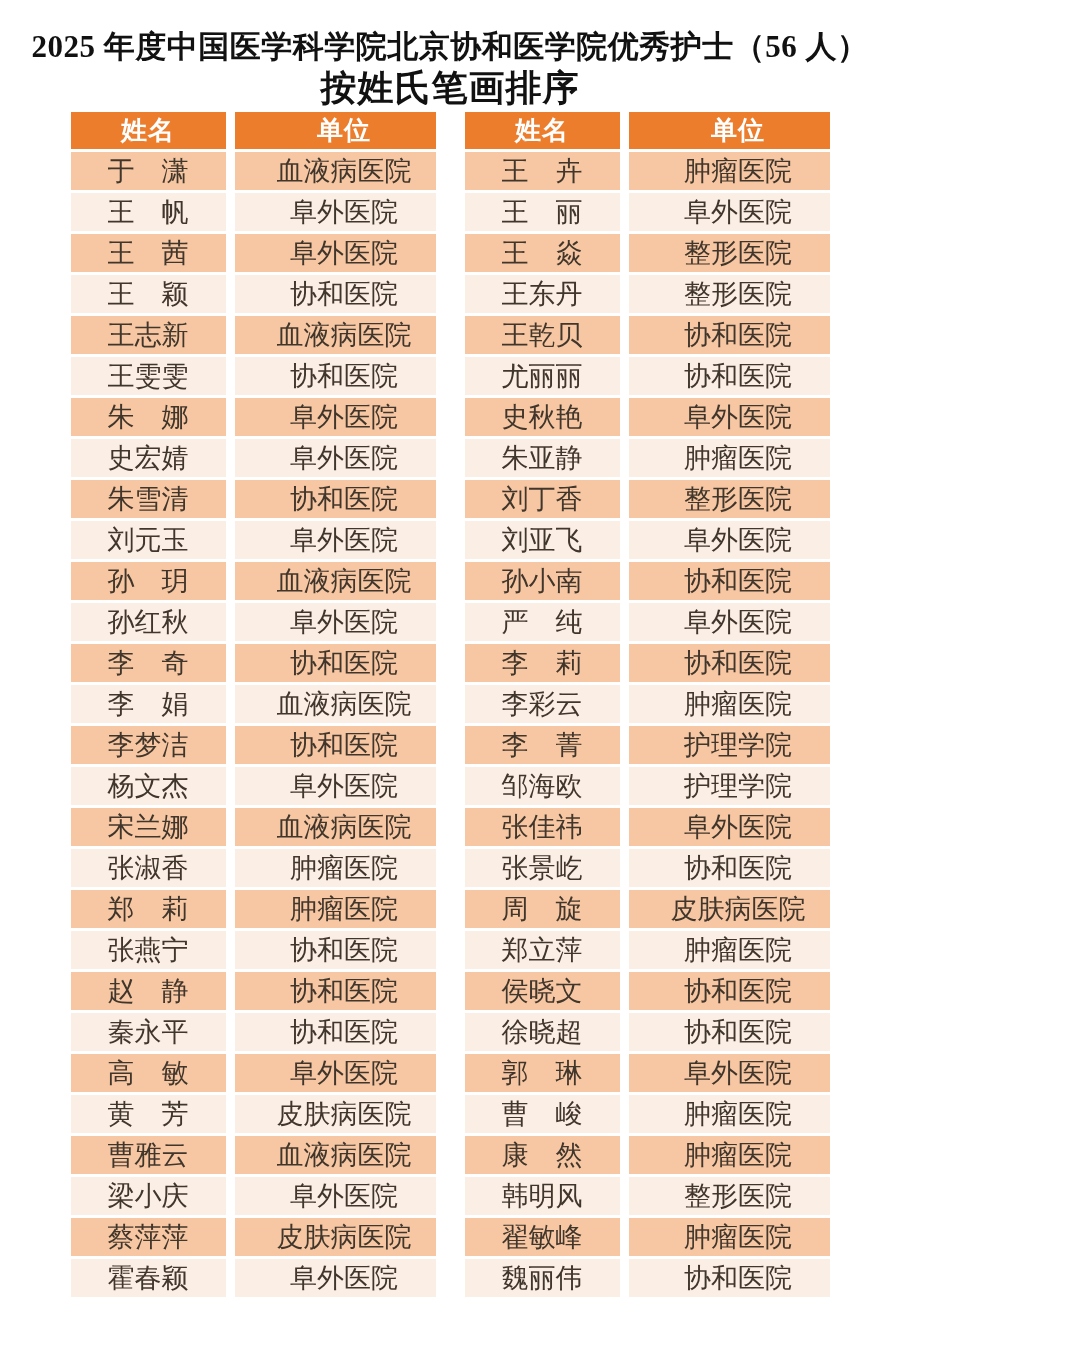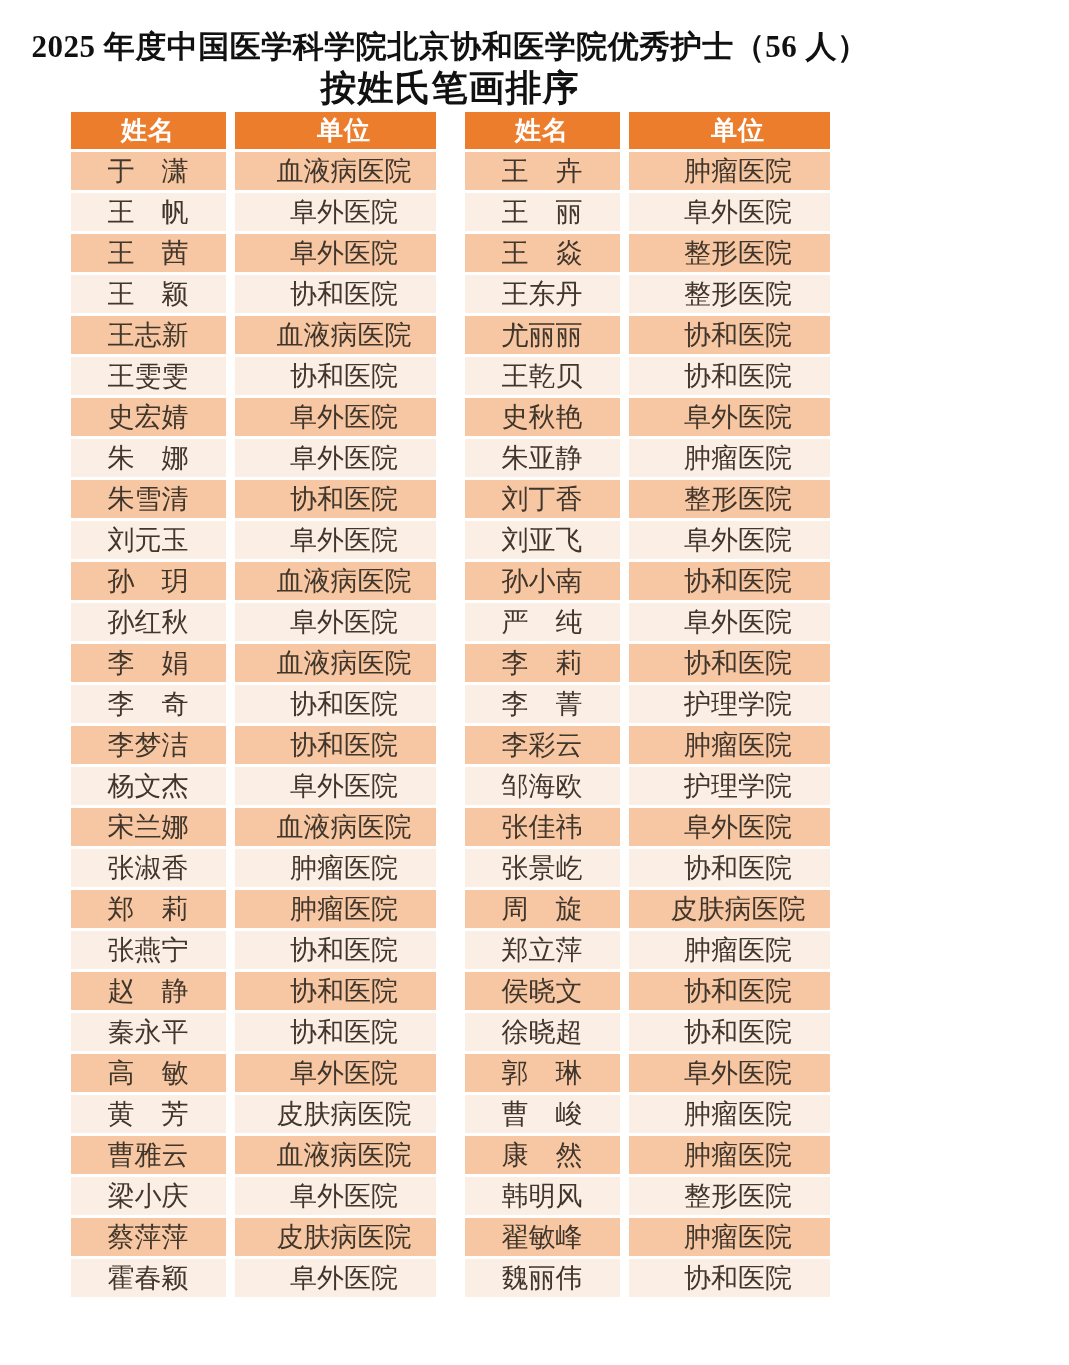--- a/index.html
+++ b/index.html
@@ -129,50 +129,50 @@
           </tr>
           <tr>
             <td class="name-cell">王志新</td>
             <td class="unit-cell">血液病医院</td>
           </tr>
           <tr>
             <td class="name-cell">王雯雯</td>
             <td class="unit-cell">协和医院</td>
           </tr>
           <tr>
+            <td class="name-cell">朱　娜</td>
+            <td class="unit-cell">阜外医院</td>
+          </tr>
+          <tr>
             <td class="name-cell">史宏婧</td>
             <td class="unit-cell">阜外医院</td>
           </tr>
           <tr>
-            <td class="name-cell">朱　娜</td>
-            <td class="unit-cell">阜外医院</td>
-          </tr>
-          <tr>
             <td class="name-cell">朱雪清</td>
             <td class="unit-cell">协和医院</td>
           </tr>
           <tr>
             <td class="name-cell">刘元玉</td>
             <td class="unit-cell">阜外医院</td>
           </tr>
           <tr>
             <td class="name-cell">孙　玥</td>
             <td class="unit-cell">血液病医院</td>
           </tr>
           <tr>
             <td class="name-cell">孙红秋</td>
             <td class="unit-cell">阜外医院</td>
           </tr>
           <tr>
+            <td class="name-cell">李　奇</td>
+            <td class="unit-cell">协和医院</td>
+          </tr>
+          <tr>
             <td class="name-cell">李　娟</td>
             <td class="unit-cell">血液病医院</td>
-          </tr>
-          <tr>
-            <td class="name-cell">李　奇</td>
-            <td class="unit-cell">协和医院</td>
           </tr>
           <tr>
             <td class="name-cell">李梦洁</td>
             <td class="unit-cell">协和医院</td>
           </tr>
           <tr>
             <td class="name-cell">杨文杰</td>
             <td class="unit-cell">阜外医院</td>
           </tr>
           <tr>
@@ -248,25 +248,25 @@
           </tr>
           <tr>
             <td class="name-cell">王　焱</td>
             <td class="unit-cell">整形医院</td>
           </tr>
           <tr>
             <td class="name-cell">王东丹</td>
             <td class="unit-cell">整形医院</td>
           </tr>
           <tr>
+            <td class="name-cell">王乾贝</td>
+            <td class="unit-cell">协和医院</td>
+          </tr>
+          <tr>
             <td class="name-cell">尤丽丽</td>
-            <td class="unit-cell">协和医院</td>
-          </tr>
-          <tr>
-            <td class="name-cell">王乾贝</td>
             <td class="unit-cell">协和医院</td>
           </tr>
           <tr>
             <td class="name-cell">史秋艳</td>
             <td class="unit-cell">阜外医院</td>
           </tr>
           <tr>
             <td class="name-cell">朱亚静</td>
             <td class="unit-cell">肿瘤医院</td>
           </tr>
@@ -284,26 +284,26 @@
           </tr>
           <tr>
             <td class="name-cell">严　纯</td>
             <td class="unit-cell">阜外医院</td>
           </tr>
           <tr>
             <td class="name-cell">李　莉</td>
             <td class="unit-cell">协和医院</td>
           </tr>
           <tr>
+            <td class="name-cell">李彩云</td>
+            <td class="unit-cell">肿瘤医院</td>
+          </tr>
+          <tr>
             <td class="name-cell">李　菁</td>
             <td class="unit-cell">护理学院</td>
-          </tr>
-          <tr>
-            <td class="name-cell">李彩云</td>
-            <td class="unit-cell">肿瘤医院</td>
           </tr>
           <tr>
             <td class="name-cell">邹海欧</td>
             <td class="unit-cell">护理学院</td>
           </tr>
           <tr>
             <td class="name-cell">张佳祎</td>
             <td class="unit-cell">阜外医院</td>
           </tr>
           <tr>

